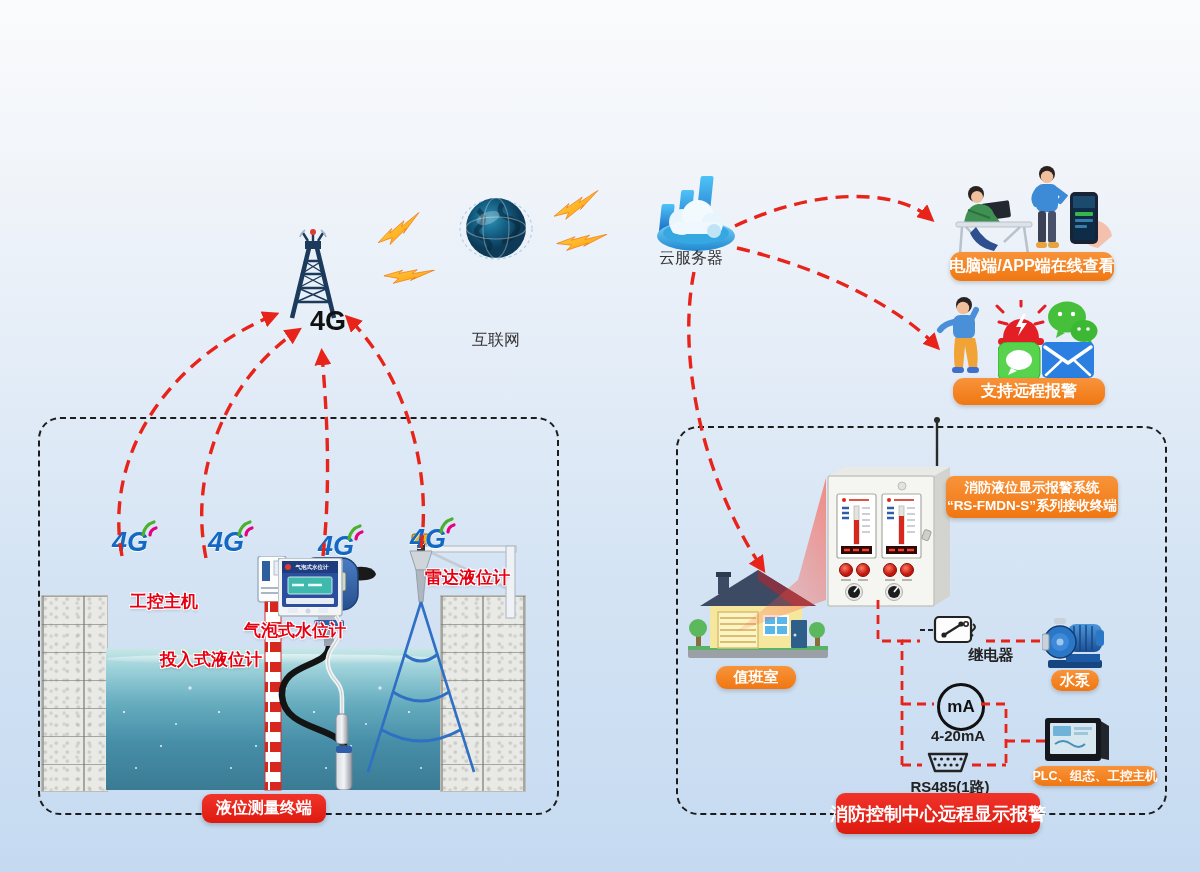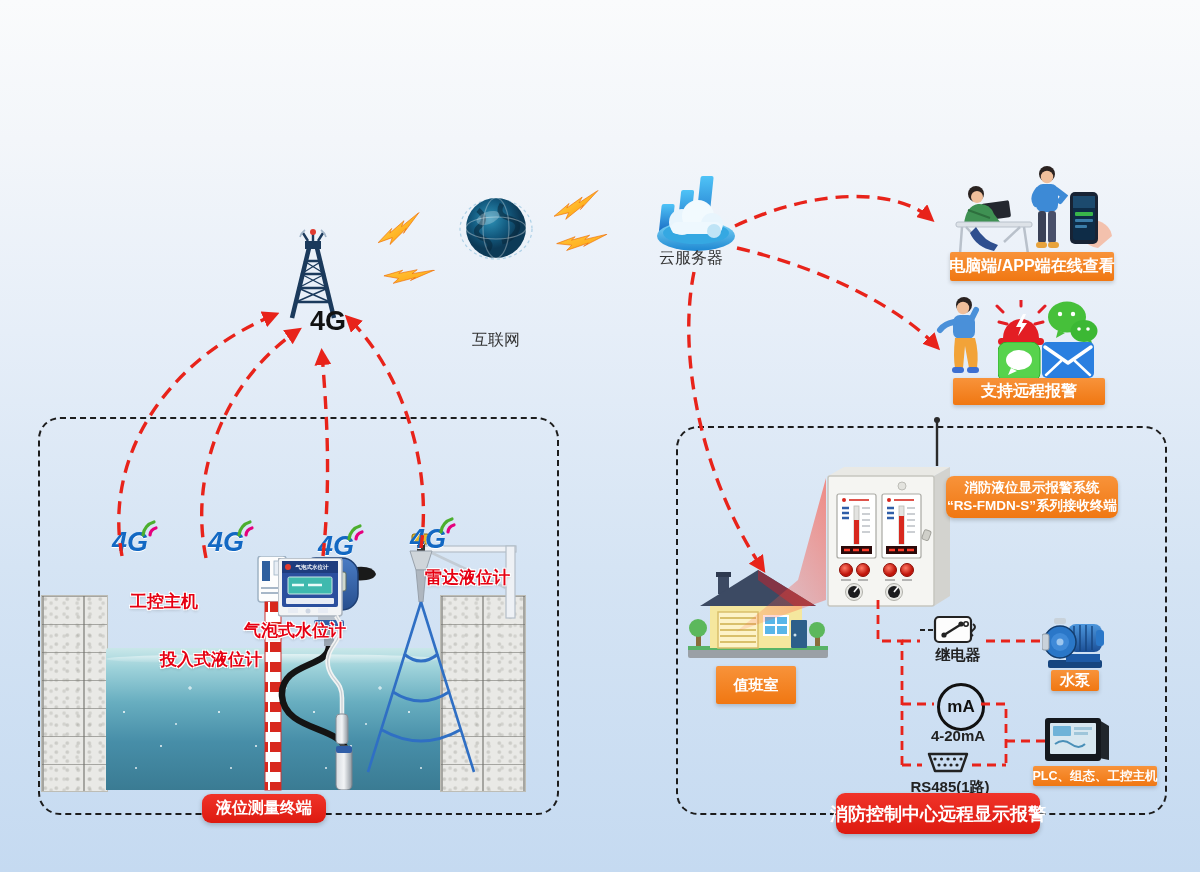--- a/index.html
+++ b/index.html
@@ -16,21 +16,21 @@
   .tower-4g{font-size:27px;font-weight:800;color:#111;z-index:20;}
 
   .sig4g{font-size:27px;font-weight:800;font-style:italic;color:#1268c3;z-index:22;
     text-shadow:0 1px 0 #fff;}
   .sig4g svg{position:absolute;right:-16px;top:-9px;}
 
   .devlabel{font-size:17px;font-weight:800;color:#e60012;z-index:40;white-space:nowrap;
     text-shadow:-1px -1px 0 #fff,1px -1px 0 #fff,-1px 1px 0 #fff,1px 1px 0 #fff,0 2px 3px rgba(0,0,0,.18);}
 
   .badge-orange{background:linear-gradient(180deg,#f8933a,#f07712);color:#fff;font-weight:800;
-    border-radius:2px;display:flex;align-items:center;justify-content:center;text-align:left;
+    border-radius:11px;display:flex;align-items:center;justify-content:center;text-align:left;
     box-shadow:0 2px 4px rgba(0,0,0,.18);z-index:40;white-space:nowrap;}
   .badge-red{background:linear-gradient(180deg,#f03329,#dd1a10);color:#fff;font-weight:800;
     border-radius:9px;display:flex;align-items:center;justify-content:center;text-align:center;
     box-shadow:0 2px 5px rgba(0,0,0,.22);z-index:40;white-space:nowrap;}
 
   .dashedbox{border:2px dashed #1c1c1c;border-radius:22px;background:transparent;z-index:5;}
 
   .wall{background-color:#e9e9e6;z-index:10;
     background-image:
       radial-gradient(circle at 30% 35%, rgba(130,130,122,.28) 1px, transparent 2.5px),
@@ -345,21 +345,21 @@
     <rect x="28" y="8" width="15" height="5" fill="#2e3a50"></rect>
     <polygon points="12,42 70,6 128,42" fill="#3c4a63"></polygon>
     <polygon points="70,6 128,42 106,42 70,16" fill="#903040" opacity="0.85"></polygon>
     <rect x="30" y="48" width="40" height="36" fill="#fdf3c8" stroke="#d9c06b" stroke-width="1.5"></rect>
     <path d="M32,54 h36 M32,60 h36 M32,66 h36 M32,72 h36 M32,78 h36" stroke="#d9c06b" stroke-width="2"></path>
     <rect x="76" y="52" width="24" height="19" fill="#58b6e8" stroke="#fff" stroke-width="2"></rect>
     <path d="M88,52 v19 M76,61 h24" stroke="#fff" stroke-width="2"></path>
     <rect x="103" y="56" width="16" height="28" rx="1" fill="#2d5f8a"></rect>
     <circle cx="107" cy="71" r="1.5" fill="#cfe3ee"></circle>
   </svg>
-  <div class="abs badge-orange" style="left:716px;top:666px;width:80px;height:38px;font-size:15px;">值班室</div>
+  <div class="abs badge-orange" style="left:716px;top:666px;width:80px;height:23px;font-size:15px;">值班室</div>
 
   <svg class="abs illus" style="left:824px;top:460px;" width="132" height="152" viewBox="0 0 132 152">
     <defs>
       <radialGradient id="led" cx="40%" cy="35%">
           <stop offset="0" stop-color="#ff7a66"></stop>
           <stop offset="1" stop-color="#c0160c"></stop>
         </radialGradient>
     </defs>
     <polygon points="4,16 20,7 126,7 110,16" fill="#e9e9e5"></polygon>
     <polygon points="110,16 126,7 126,136 110,146" fill="#d3d3cf"></polygon>
@@ -410,21 +410,21 @@
 
   <svg class="abs illus" style="left:920px;top:614px;" width="68" height="32" viewBox="0 0 68 32">
     <path d="M0,16 h5 M8,16 h5" stroke="#222" stroke-width="2.2"></path>
     <rect x="15" y="3" width="36" height="25" rx="4" fill="#fdfdfd" stroke="#222" stroke-width="2.2"></rect>
     <circle cx="24" cy="21" r="2.6" fill="#222"></circle>
     <circle cx="41" cy="10" r="2.6" fill="#222"></circle>
     <circle cx="46" cy="10" r="2.2" fill="none" stroke="#222" stroke-width="1.6"></circle>
     <path d="M24,21 L40,11" stroke="#222" stroke-width="2.2"></path>
     <path d="M53,10 q4,3 0,6 q-4,3 0,6" stroke="#222" stroke-width="2" fill="none"></path>
   </svg>
-  <div class="abs plainlabel" style="left:928px;top:646px;width:60px;">继电器</div>
+  <div class="abs plainlabel" style="left:961px;top:646px;width:60px;">继电器</div>
 
   <svg class="abs illus" style="left:1042px;top:612px;" width="66" height="58" viewBox="0 0 66 58">
     <defs>
         <linearGradient id="pm" x1="0" y1="0" x2="0" y2="1">
           <stop offset="0" stop-color="#4d97dd"></stop>
           <stop offset="1" stop-color="#1b4f96"></stop>
         </linearGradient>
       </defs>
     <rect x="6" y="48" width="54" height="8" rx="2" fill="#16457f"></rect>
     <rect x="24" y="42" width="34" height="8" fill="#1d5aa6"></rect>

